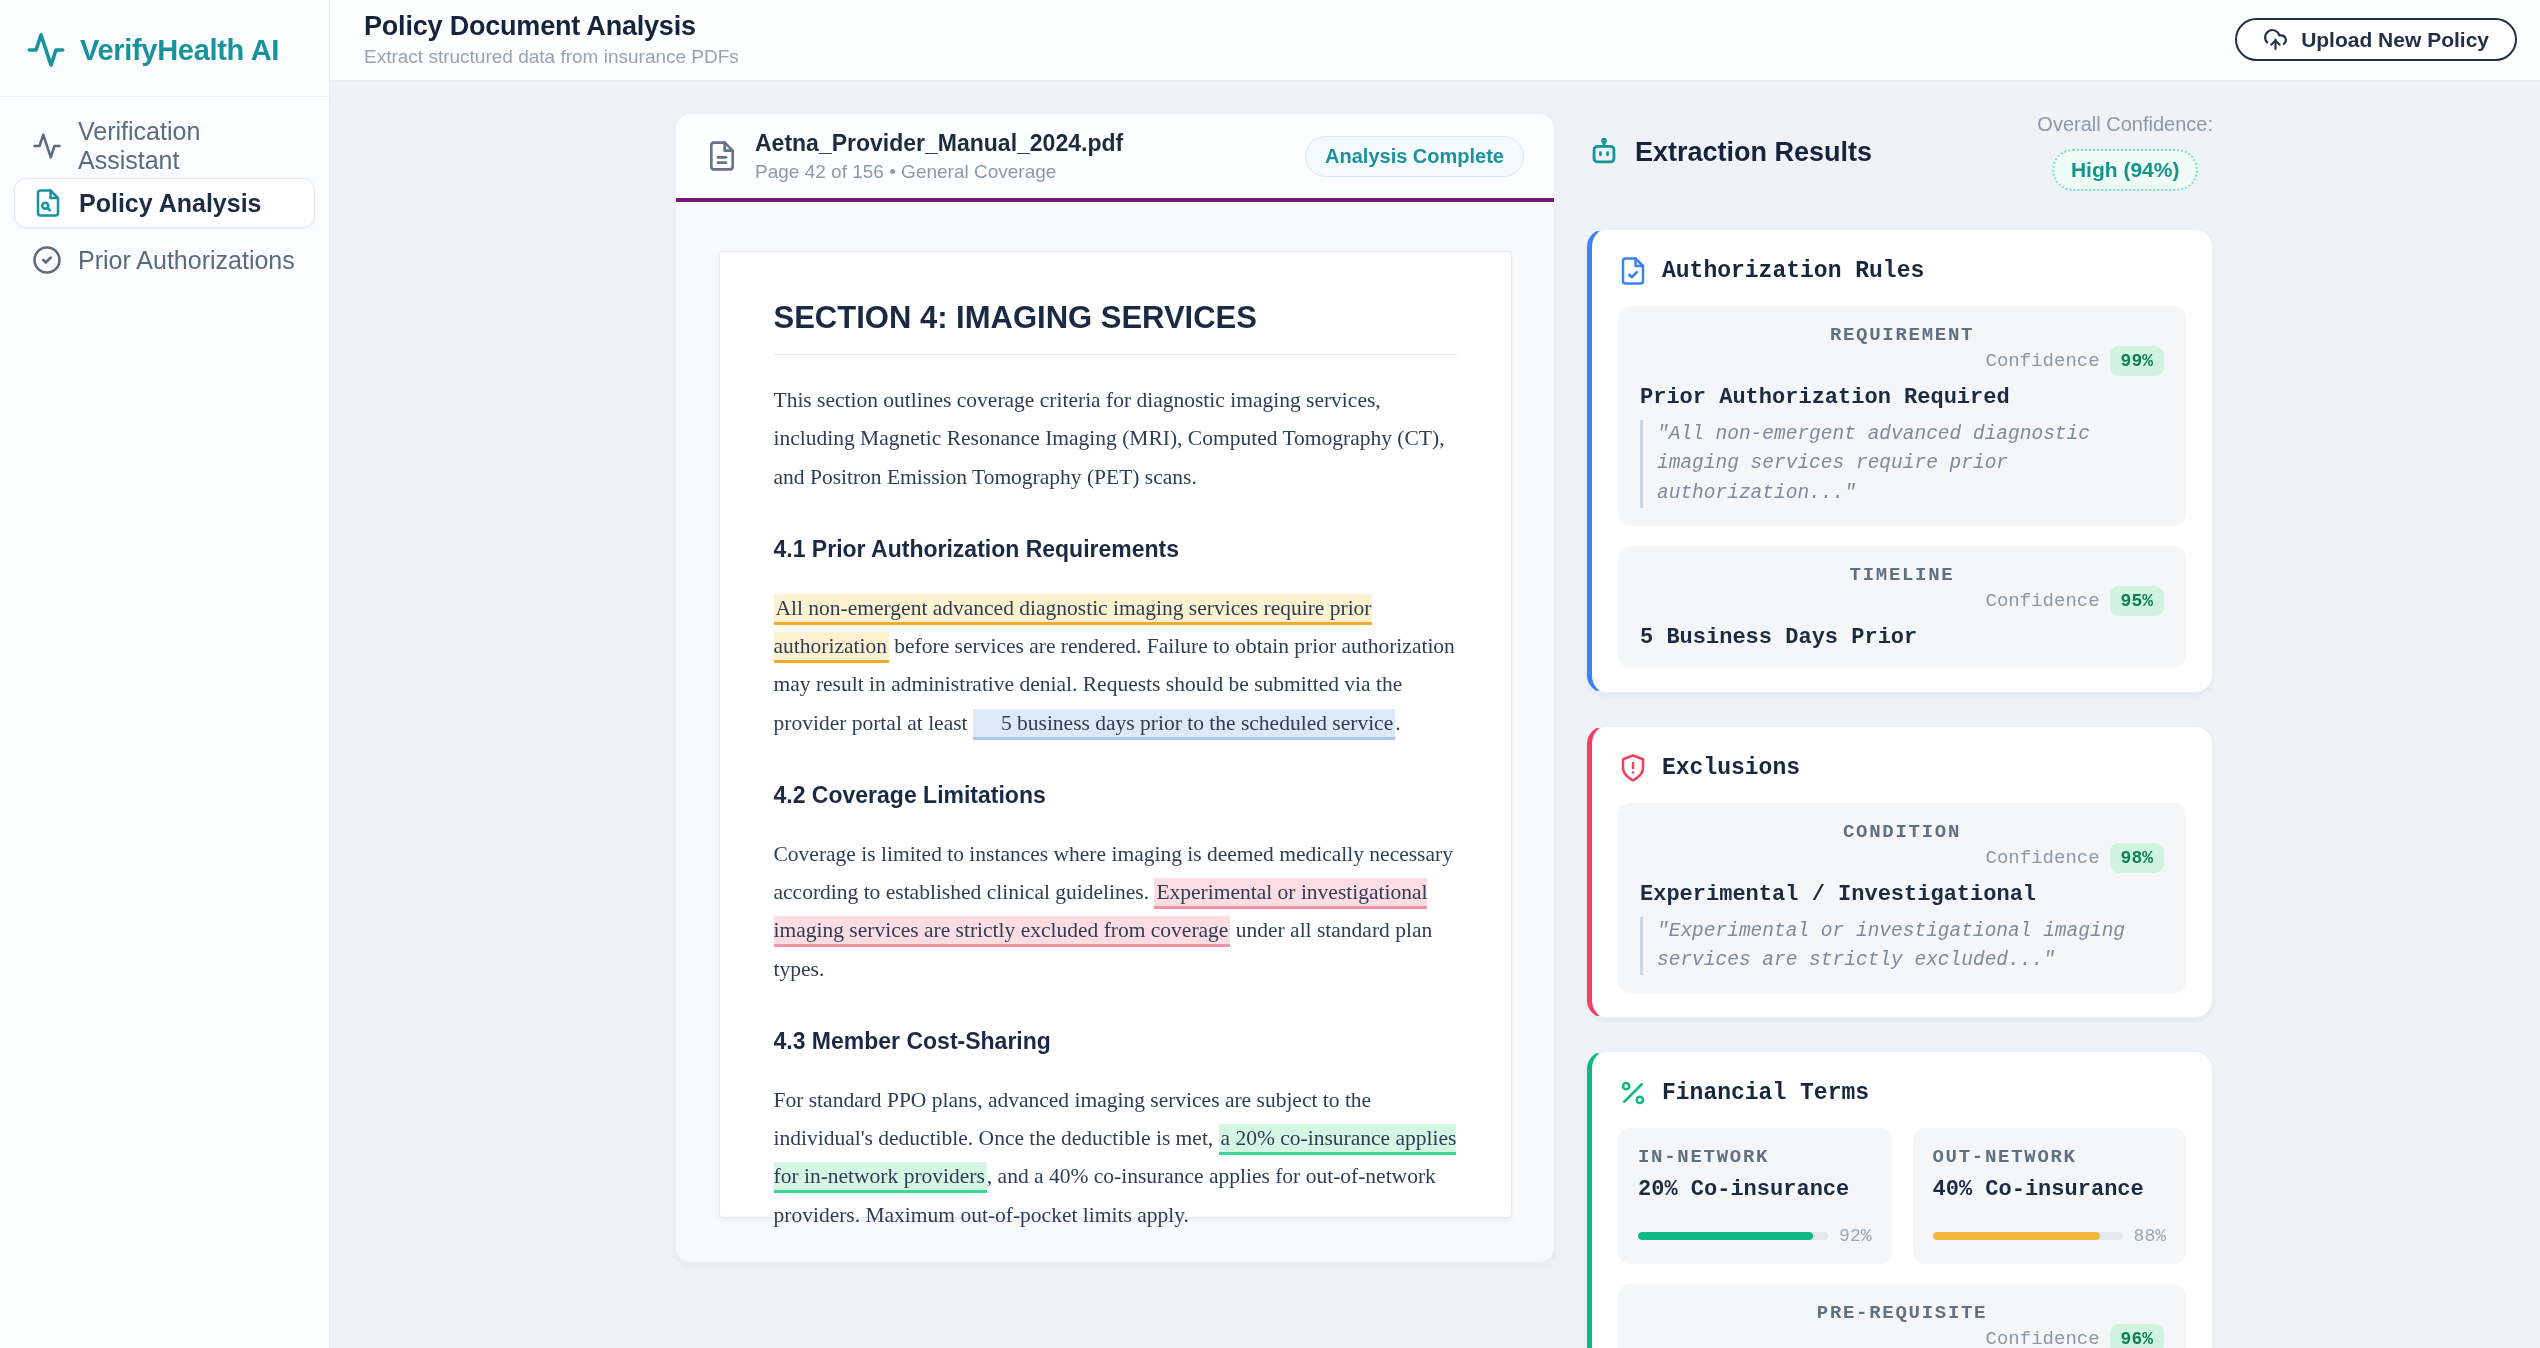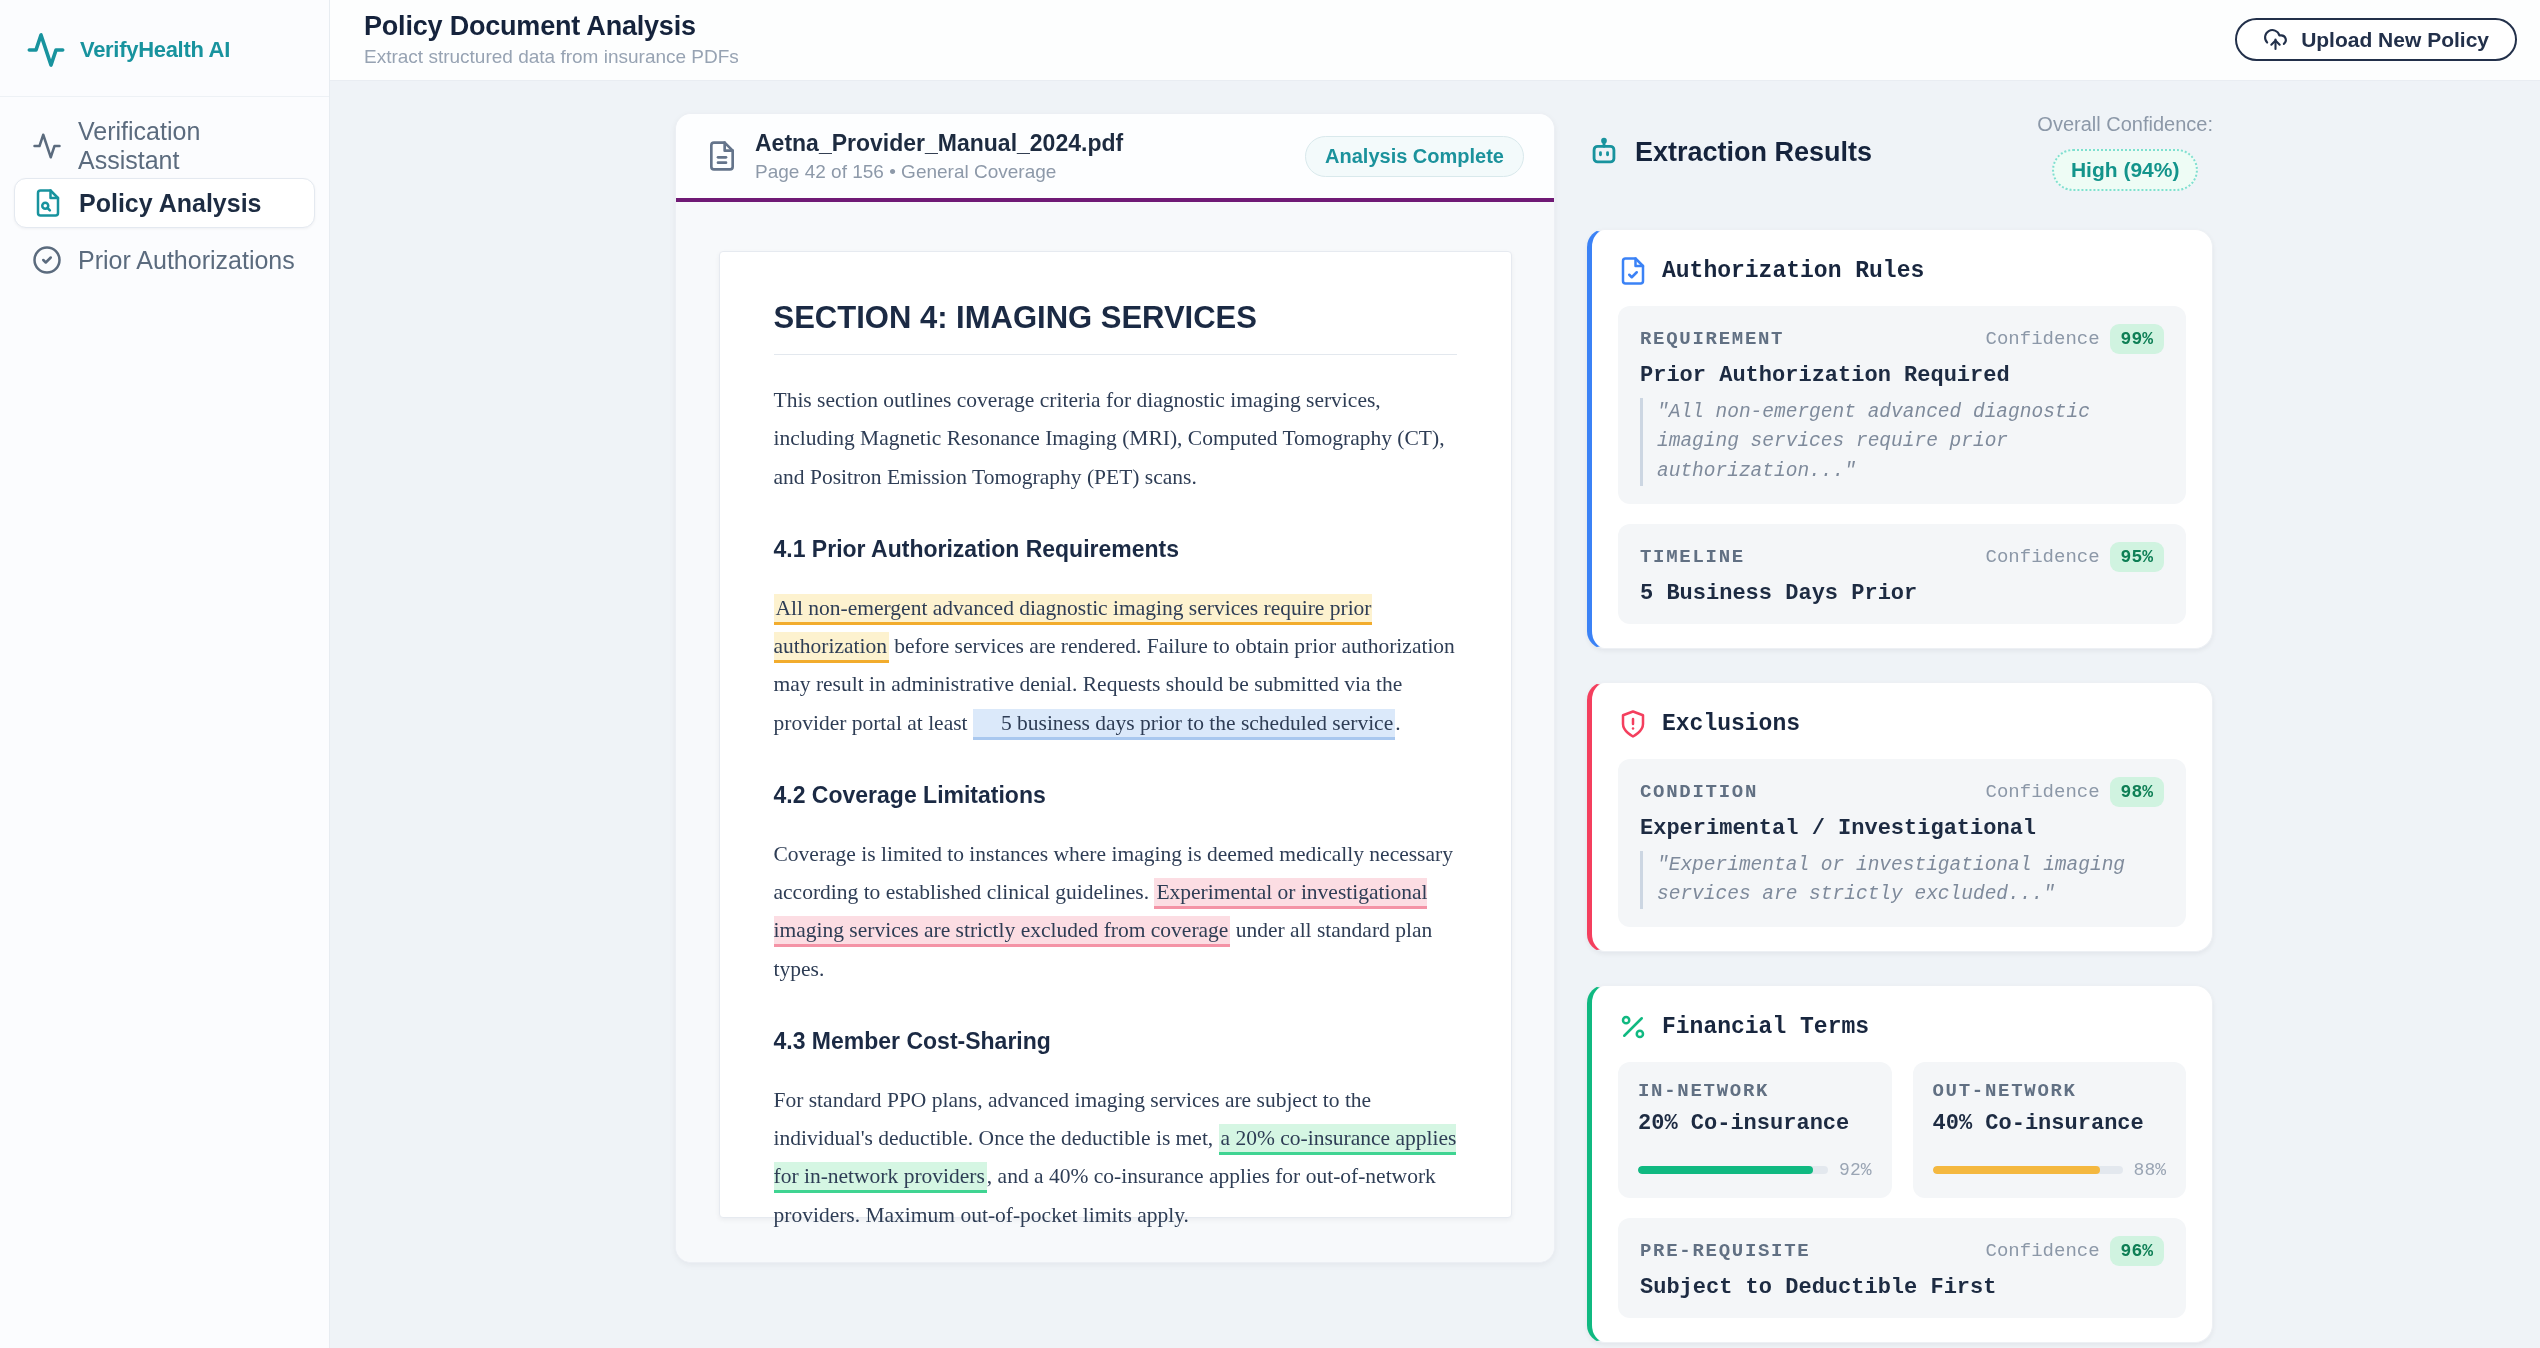--- a/index.html
+++ b/index.html
@@ -6,21 +6,21 @@
   html,body { width:2540px; height:1348px; overflow:hidden; background:#eff3f7;
               font-family:"Liberation Sans", sans-serif; }
   .app { position:relative; width:2540px; height:1348px; }
 
   
   .sidebar { position:absolute; left:0; top:0; width:330px; height:1348px;
              background:#fbfcfe; border-right:1px solid #e7ecf1; }
   .logo-row { display:flex; align-items:center; gap:14px; padding:30px 26px 26px;
               border-bottom:1px solid #edf1f5; }
   .logo-row svg { width:40px; height:40px; color:#18939e; }
-  .logo-text { font-size:22px; font-weight:800; color:#18939e; letter-spacing:-0.3px; }
+  .logo-text { font-size:29px; font-weight:800; color:#18939e; letter-spacing:-0.3px; }
   .nav { padding:24px 14px; }
   .nav-item { display:flex; align-items:center; gap:16px; height:50px; padding:0 18px;
               margin-bottom:7px; border-radius:12px; color:#5b6b7e; font-size:25px; }
   .nav-item svg { width:30px; height:30px; flex:0 0 auto; }
   .nav-item.active { background:#ffffff; border:1px solid #e4e9f0; color:#1d2c42;
                      font-weight:700; box-shadow:0 1px 3px rgba(15,23,42,.05); }
   .nav-item.active svg { color:#18939e; }
 
   
   .header { position:absolute; left:330px; top:0; width:2210px; height:81px;
@@ -73,21 +73,21 @@
   .overall-badge { padding:7px 17px; border-radius:999px; background:#eefcf5;
                    border:2px dotted #7fdfd0; color:#13948b; font-size:21px; font-weight:700; }
 
   .x-card { background:#ffffff; border:1px solid #edf0f4; border-left:5px solid #3b82f6;
             border-radius:18px; box-shadow:0 2px 5px rgba(15,23,42,.06);
             padding:26px 26px 24px; margin-bottom:33px;font-family:Liberation Mono, monospace; }
   .x-head { display:flex; align-items:center; gap:14px; }
   .x-head svg { width:30px; height:30px; }
   .x-title { font-size:23px; font-weight:750; font-weight:bold; color:#18263e; }
   .field { background:#f4f6f8; border-radius:12px; padding:18px 22px; margin-top:20px; }
-  .f-row { display:flex; align-items:center; }
+  .f-row { display:flex; align-items:center;flex-direction:column; }
   .f-label { font-size:19px; font-weight:700; color:#617083; letter-spacing:.09em; }
   .f-conf { margin-left:auto; display:flex; align-items:center; gap:10px; }
   .conf-word { font-size:19px; color:#8c98a8; }
   .conf-badge { background:#d0f3e0; color:#0e7f55; font-size:18px; font-weight:800;
                 padding:5px 11px; border-radius:9px; }
   .f-value { font-size:22px; font-weight:700; color:#1d2b42; margin-top:9px; }
   .f-quote { margin-top:10px; border-left:3px solid #ccd6e2; padding-left:14px;
              font-style:italic; font-size:19.5px; line-height:1.5; color:#7e8a9b; }
   .meters { display:grid; grid-template-columns:1fr 1fr; gap:21px; margin-top:20px; }
   .meter { background:#f4f6f8; border-radius:12px; padding:18px 20px; }

